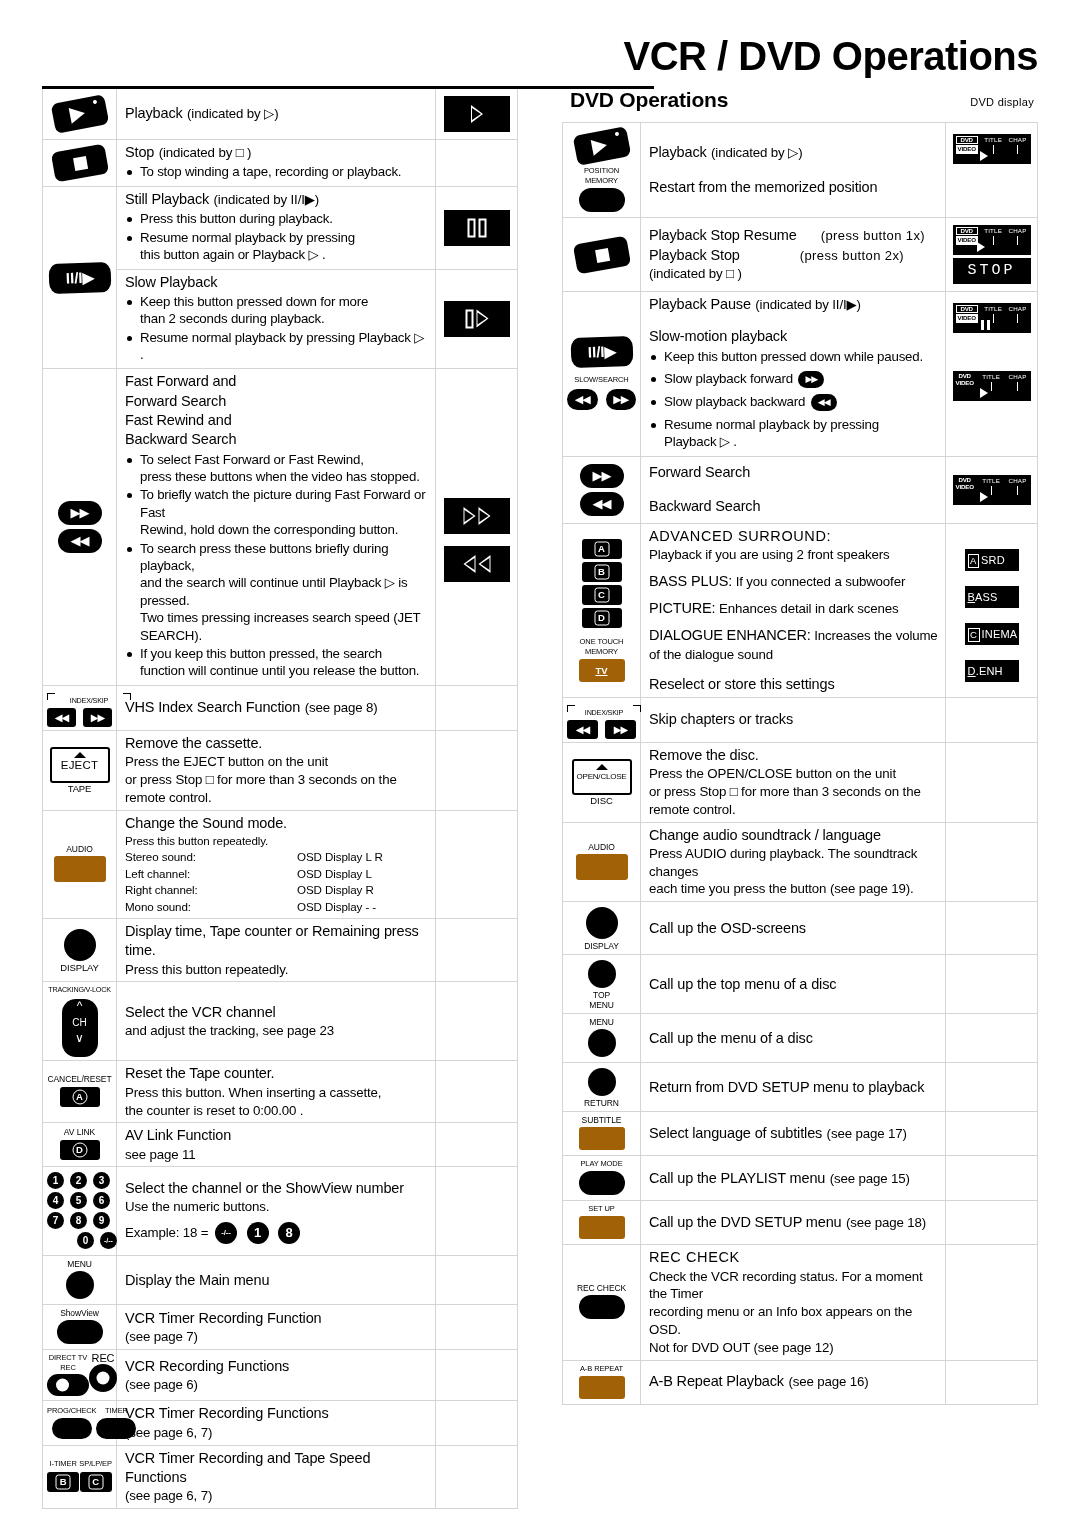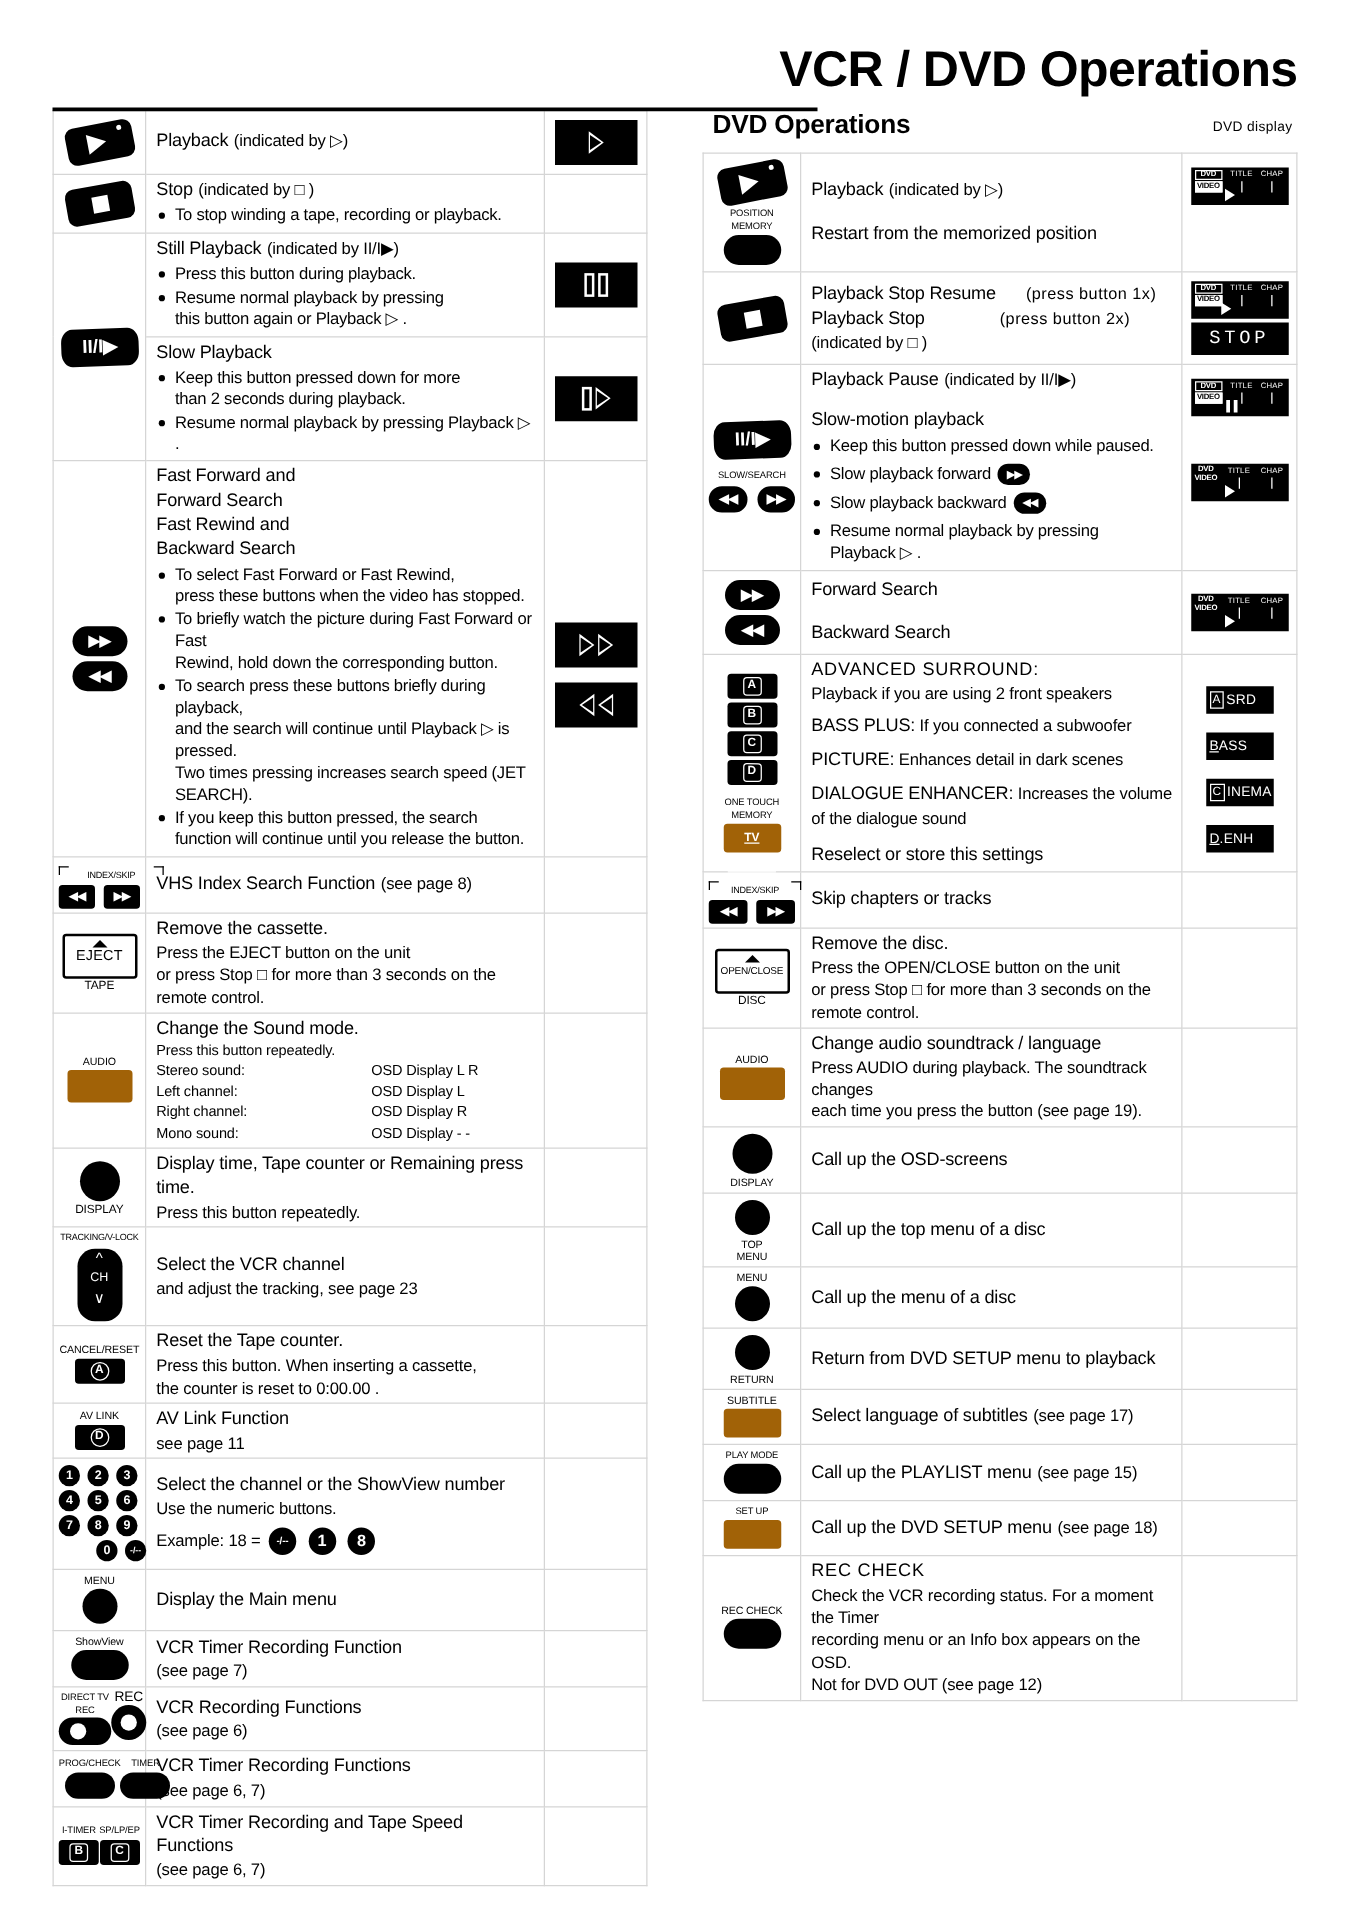--- a/index.html
+++ b/index.html
@@ -943,18 +943,29 @@
           <td class="c-txt">
             <div class="ttl ttl-sp">REC CHECK</div>
             <div class="sub">Check the VCR recording status. For a moment the Timer</div>
             <div class="sub">recording menu or an Info box appears on the OSD.</div>
             <div class="sub">Not for DVD OUT (see page 12)</div>
           </td>
           <td class="c-disp-d"></td>
         </tr>
 
 
+        <tr>
+          <td class="c-btn-d">
+            <div class="klbl t7">A-B REPEAT</div>
+            <div class="key-rect sm"></div>
+          </td>
+          <td class="c-txt">
+            <span class="ttl">A-B Repeat Playback</span>
+            <span class="sub">(see page 16)</span>
+          </td>
+          <td class="c-disp-d"></td>
+        </tr>
       </tbody>
         </table>
     </div>
   </div>
 
 </div>
 
 </body></html>

